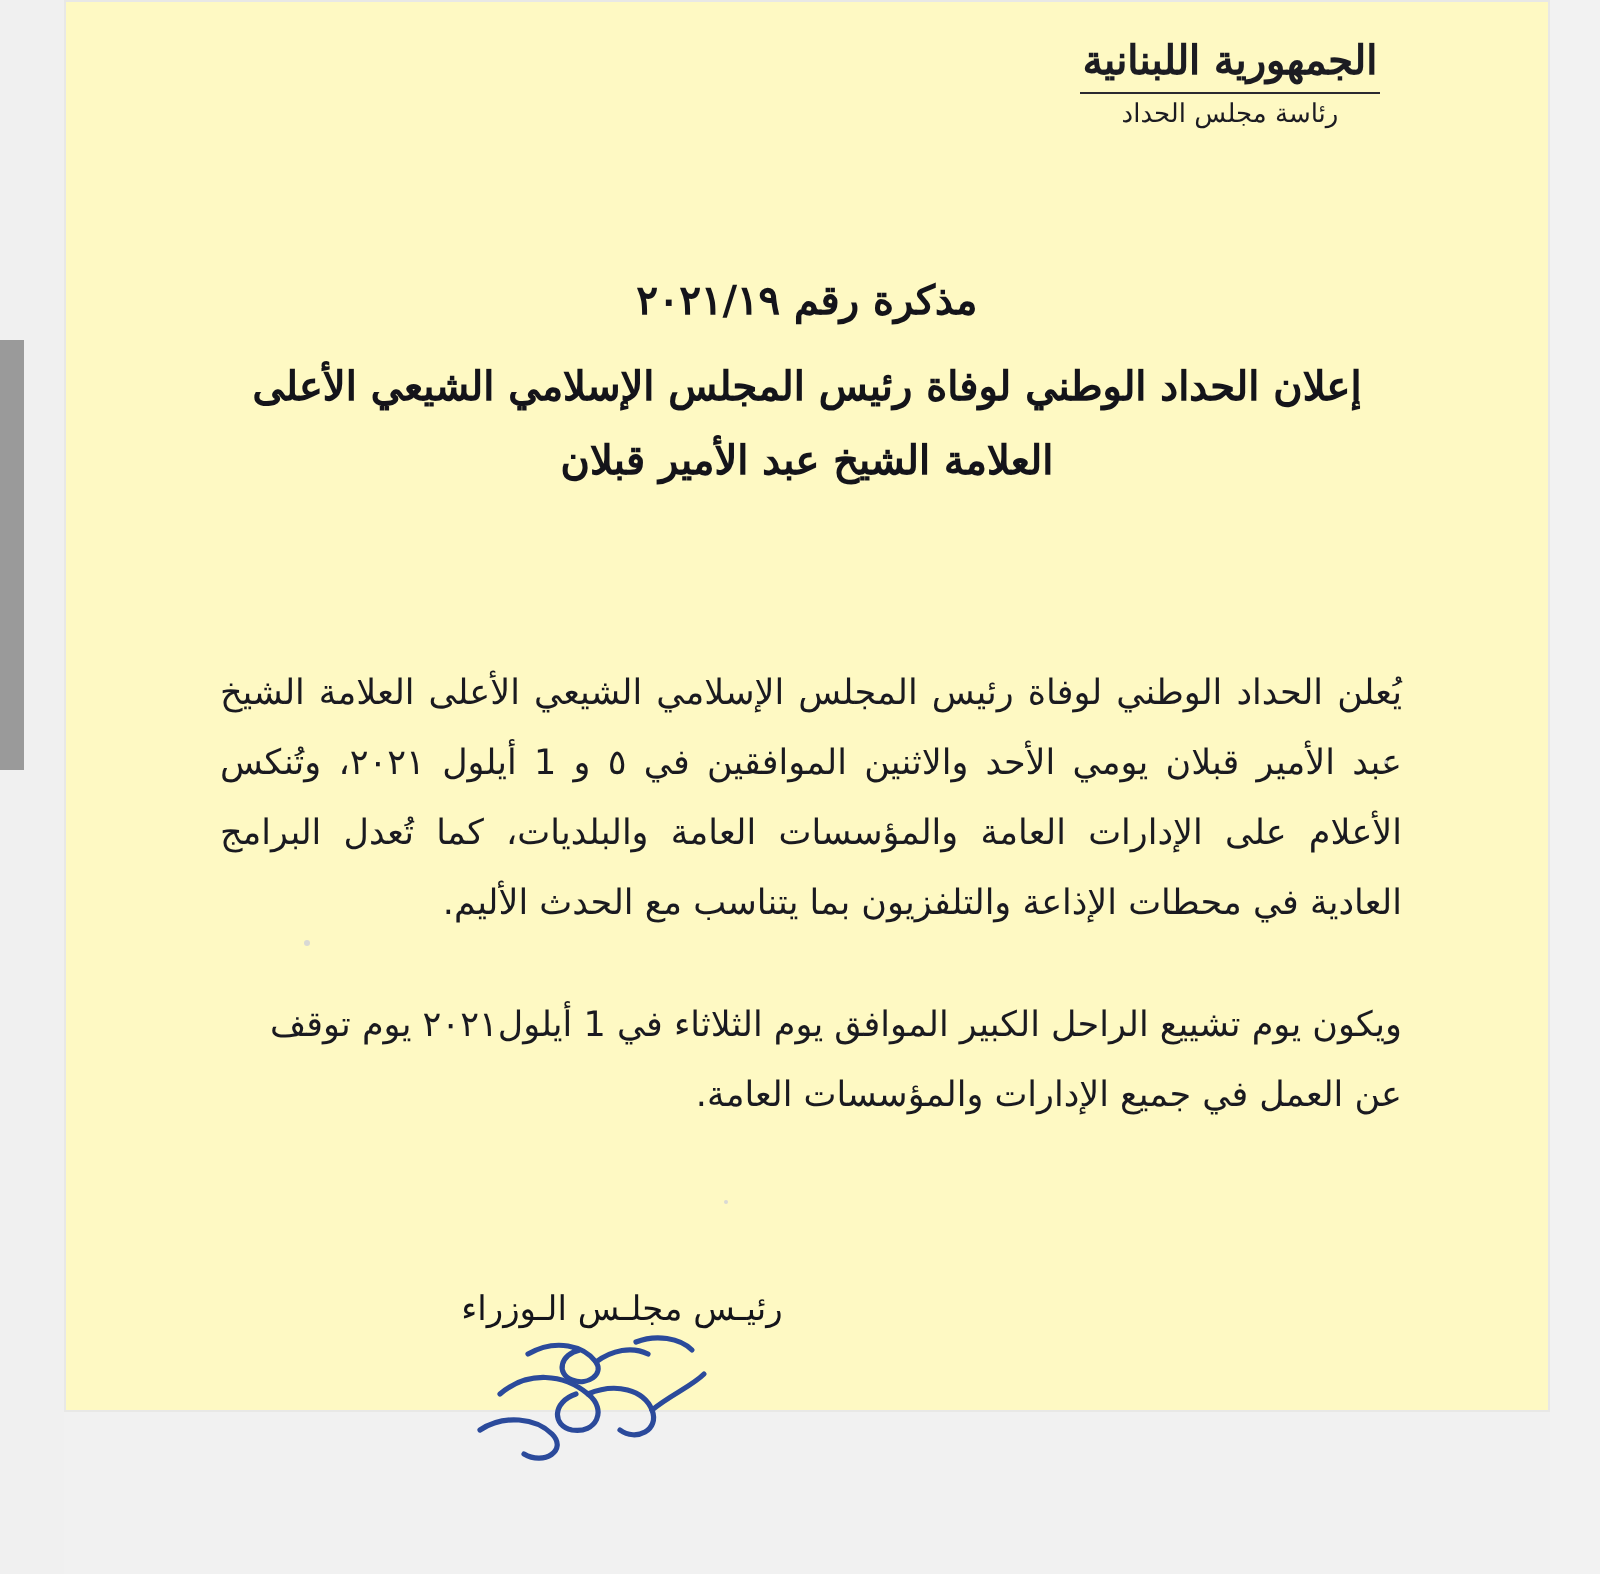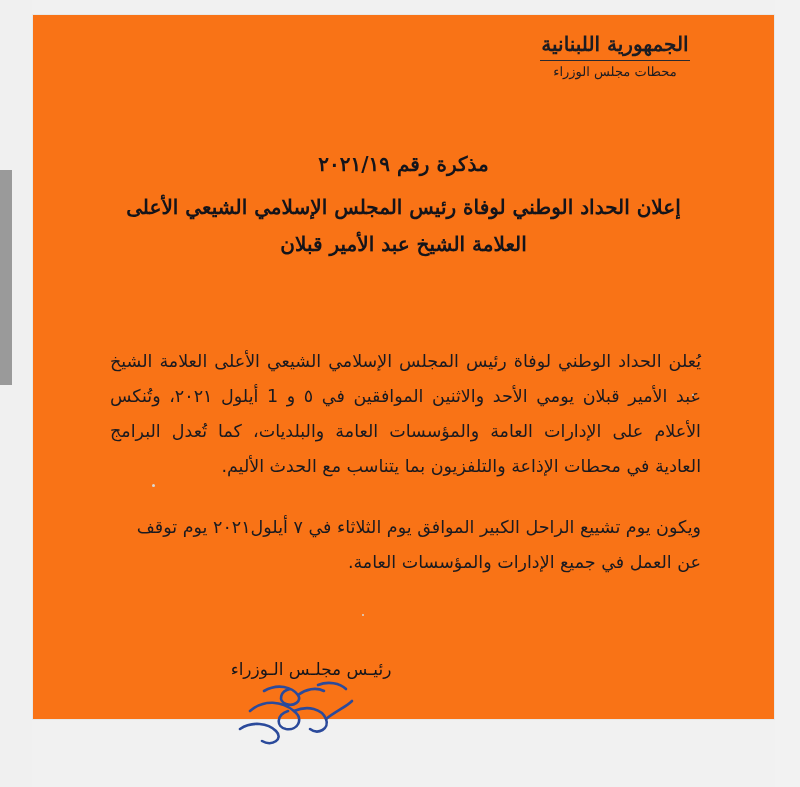--- a/index.html
+++ b/index.html
@@ -32,23 +32,22 @@
     height: 215px;
     background: #9a9a9a;
   }
   
   .sheet {
     position: absolute;
     left: 32px;
     top: 0;
     width: 743px;
     height: 706px;
-    background: #f97316;
+    background: #fef9c3;
     box-shadow: 0 0 0 1px #e8e8e6 inset;
-    margin-top: 14px;
   }
   .paper-inner {
     position: absolute;
     inset: 0;
     padding: 0 40px;
   }
   
   .letterhead {
     position: absolute;
     top: 10px;
@@ -181,33 +180,33 @@
   <div class="gutter-dark"></div>
   <div class="gutter right"></div>
 
   <div class="sheet">
     <div class="paper-inner">
 
       <div class="letterhead">
         <div class="letterhead-block">
           <div class="lh-line1">الجمهورية اللبنانية</div>
           <div class="lh-rule"></div>
-          <div class="lh-line2">محطات مجلس الوزراء</div>
+          <div class="lh-line2">رئاسة مجلس الحداد</div>
         </div>
       </div>
 
       <div class="title-block">
         <div class="doc-number">مذكرة رقم ٢٠٢١/١٩</div>
         <div class="doc-title-1">إعلان الحداد الوطني لوفاة رئيس المجلس الإسلامي الشيعي الأعلى</div>
         <div class="doc-title-2">العلامة الشيخ عبد الأمير قبلان</div>
       </div>
 
       <div class="body-block">
         <div class="para">يُعلن الحداد الوطني لوفاة رئيس المجلس الإسلامي الشيعي الأعلى العلامة الشيخ عبد الأمير قبلان يومي الأحد والاثنين الموافقين في ٥ و 1 أيلول ٢٠٢١، وتُنكس الأعلام على الإدارات العامة والمؤسسات العامة والبلديات، كما تُعدل البرامج العادية في محطات الإذاعة والتلفزيون بما يتناسب مع الحدث الأليم.</div>
-        <div class="para para-2">ويكون يوم تشييع الراحل الكبير الموافق يوم الثلاثاء في ٧ أيلول٢٠٢١ يوم توقف عن العمل في جميع الإدارات والمؤسسات العامة.</div>
+        <div class="para para-2">ويكون يوم تشييع الراحل الكبير الموافق يوم الثلاثاء في 1 أيلول٢٠٢١ يوم توقف عن العمل في جميع الإدارات والمؤسسات العامة.</div>
       </div>
 
       <div class="signature-block">
         <div class="sig-title">رئيـس مجلـس الـوزراء</div>
         <div class="sig-mark">
           <svg width="200" height="76" viewBox="0 0 200 76" fill="none" xmlns="http://www.w3.org/2000/svg">
             <g stroke="#2b4a9b" stroke-width="2.6" stroke-linecap="round" stroke-linejoin="round" fill="none">
               <path d="M58 14 C72 6, 86 10, 92 18 C96 24, 88 30, 80 27 C72 24, 74 14, 84 12"></path>
               <path d="M92 18 C100 12, 110 10, 118 14"></path>
               <path d="M44 34 C58 22, 76 24, 88 34 C98 42, 92 54, 80 52 C70 50, 70 38, 82 34"></path>

